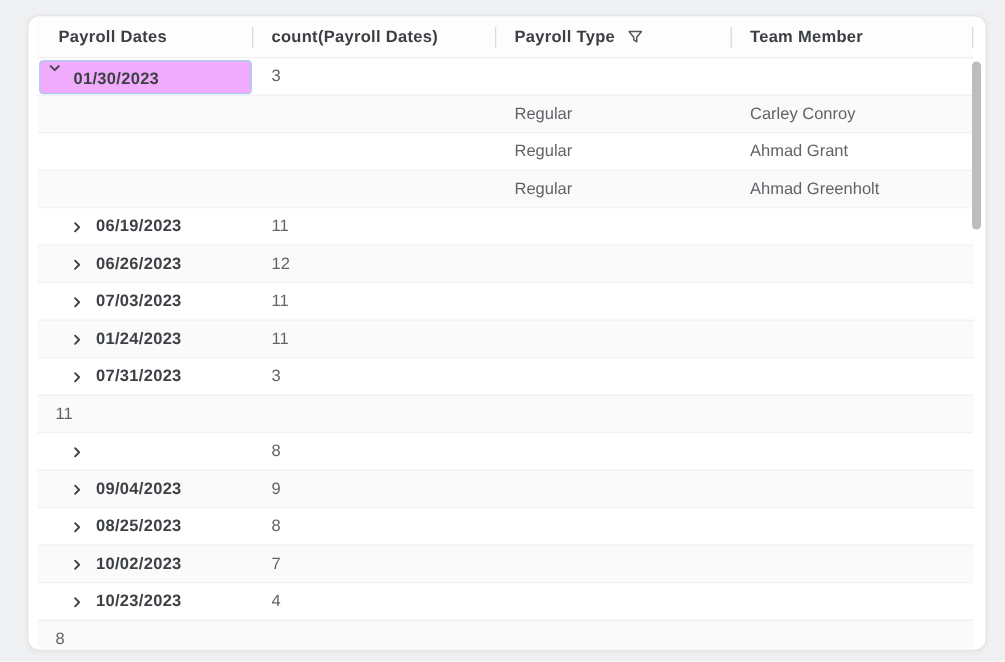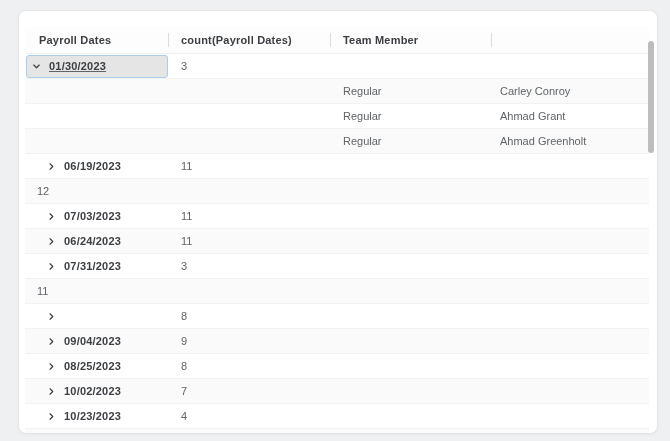--- a/index.html
+++ b/index.html
@@ -24,21 +24,20 @@
     position:absolute;
     left:6px; top:0;
     width:624px;
   }
   .hrow {
     display:flex;
     height:28px;
     line-height:28px;
     background:#fdfdfd;
     border-bottom:1px solid #f0f0f2;
-    margin-top:15px;
   }
   .hc {
     position:relative;
     font-size:11px;
     font-weight:bold;
     color:#3b3e42;
     letter-spacing:0.2px;
     white-space:nowrap;
     overflow:hidden;
   }
@@ -81,26 +80,25 @@
   .date-label {
     font-weight:bold;
     color:#3d4044;
     font-size:11px;
     letter-spacing:0.2px;
   }
   .sel-cell {
     position:absolute;
     left:1px; top:1px;
     width:142px; height:23px;
-    background:#e5e5e5;
+    background:#f0abfc;
     border:1.5px solid #abcdee;
     border-radius:3px;
     display:flex;
-    align-items:center;
-    text-decoration:underline;
+    align-items:flex-start;
   }
   .sel-cell .chev { margin-left:5px; }
   .filter-btn {
     display:inline-block;
     vertical-align:middle;
     margin-left:8px;
     margin-top:-2px;
     cursor:pointer;
     line-height:0;
   }
@@ -120,20 +118,23 @@
 </style>
 </head>
 <body>
 
 <div class="card">
   <div class="table-wrap">
 
     <div class="hrow">
       <div class="hc c1"><span>Payroll Dates</span></div>
       <div class="hc c2"><span>count(Payroll Dates)</span></div>
+      <div class="hc c3"><span>Payroll Type</span><span class="filter-btn"><svg width="11" height="11" viewBox="0 0 12 12">
+              <path d="M1.5 2.2h9L7.1 6.3v3.4L4.9 8.2V6.3L1.5 2.2z" fill="none" stroke="#55585c" stroke-width="1.1" stroke-linejoin="round"></path>
+            </svg></span></div>
       <div class="hc c4"><span>Team Member</span></div>
     </div>
 
     <div class="row">
       <div class="cell c1">
         <div class="sel-cell">
           <span class="chev">
               <svg width="9" height="9" viewBox="0 0 10 10">
                 <polyline points="2,3.4 5,6.4 8,3.4" fill="none" stroke="#3f4246" stroke-width="1.4" stroke-linecap="round" stroke-linejoin="round"></polyline>
               </svg>
@@ -172,20 +173,28 @@
               <polyline points="3.4,2 6.4,5 3.4,8" fill="none" stroke="#3f4246" stroke-width="1.4" stroke-linecap="round" stroke-linejoin="round"></polyline>
             </svg>
           </span>
           <span class="date-label">06/19/2023</span>
         </div>
       <div class="cell c2">11</div>
       <div class="cell c3"></div>
         <div class="cell c4"></div>
     </div>
     <div class="row alt">
+      <div class="cell c1">
+          <span class="chev">
+            <svg width="9" height="9" viewBox="0 0 10 10">
+              <polyline points="3.4,2 6.4,5 3.4,8" fill="none" stroke="#3f4246" stroke-width="1.4" stroke-linecap="round" stroke-linejoin="round"></polyline>
+            </svg>
+          </span>
+          <span class="date-label">06/26/2023</span>
+        </div>
       <div class="cell c2">12</div>
       <div class="cell c3"></div>
         <div class="cell c4"></div>
     </div>
     <div class="row">
       <div class="cell c1">
           <span class="chev">
             <svg width="9" height="9" viewBox="0 0 10 10">
               <polyline points="3.4,2 6.4,5 3.4,8" fill="none" stroke="#3f4246" stroke-width="1.4" stroke-linecap="round" stroke-linejoin="round"></polyline>
             </svg>
@@ -196,21 +205,21 @@
       <div class="cell c3"></div>
         <div class="cell c4"></div>
     </div>
     <div class="row alt">
       <div class="cell c1">
           <span class="chev">
             <svg width="9" height="9" viewBox="0 0 10 10">
               <polyline points="3.4,2 6.4,5 3.4,8" fill="none" stroke="#3f4246" stroke-width="1.4" stroke-linecap="round" stroke-linejoin="round"></polyline>
             </svg>
           </span>
-          <span class="date-label">06/24/2023</span>
+          <span class="date-label">01/24/2023</span>
         </div>
       <div class="cell c2">11</div>
       <div class="cell c3"></div>
         <div class="cell c4"></div>
     </div>
     <div class="row">
       <div class="cell c1">
           <span class="chev">
             <svg width="9" height="9" viewBox="0 0 10 10">
               <polyline points="3.4,2 6.4,5 3.4,8" fill="none" stroke="#3f4246" stroke-width="1.4" stroke-linecap="round" stroke-linejoin="round"></polyline>

